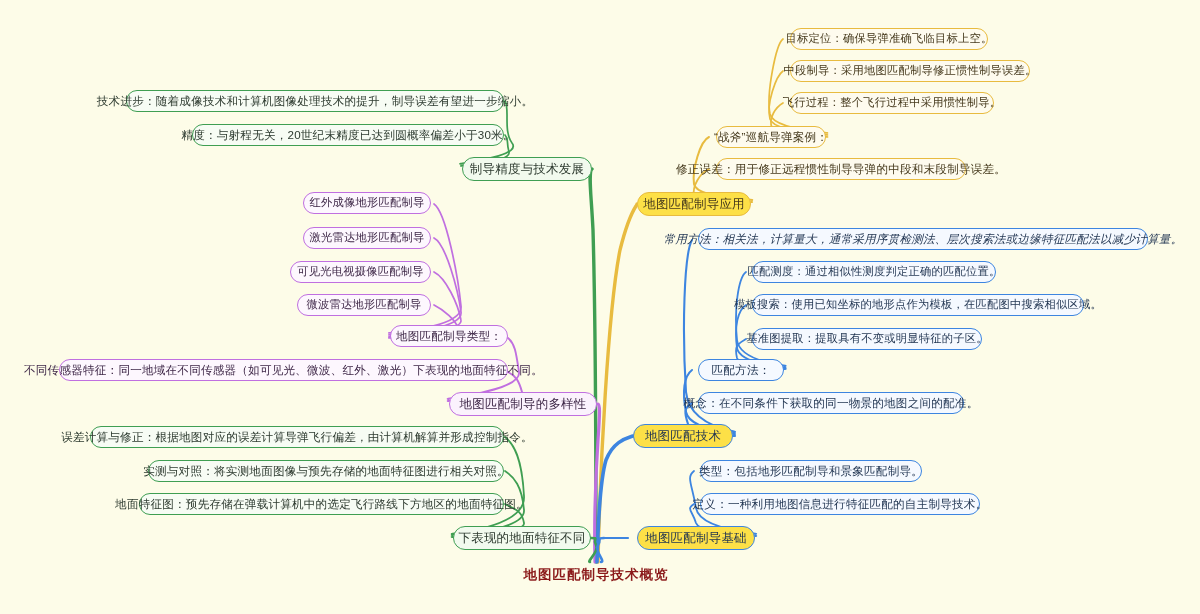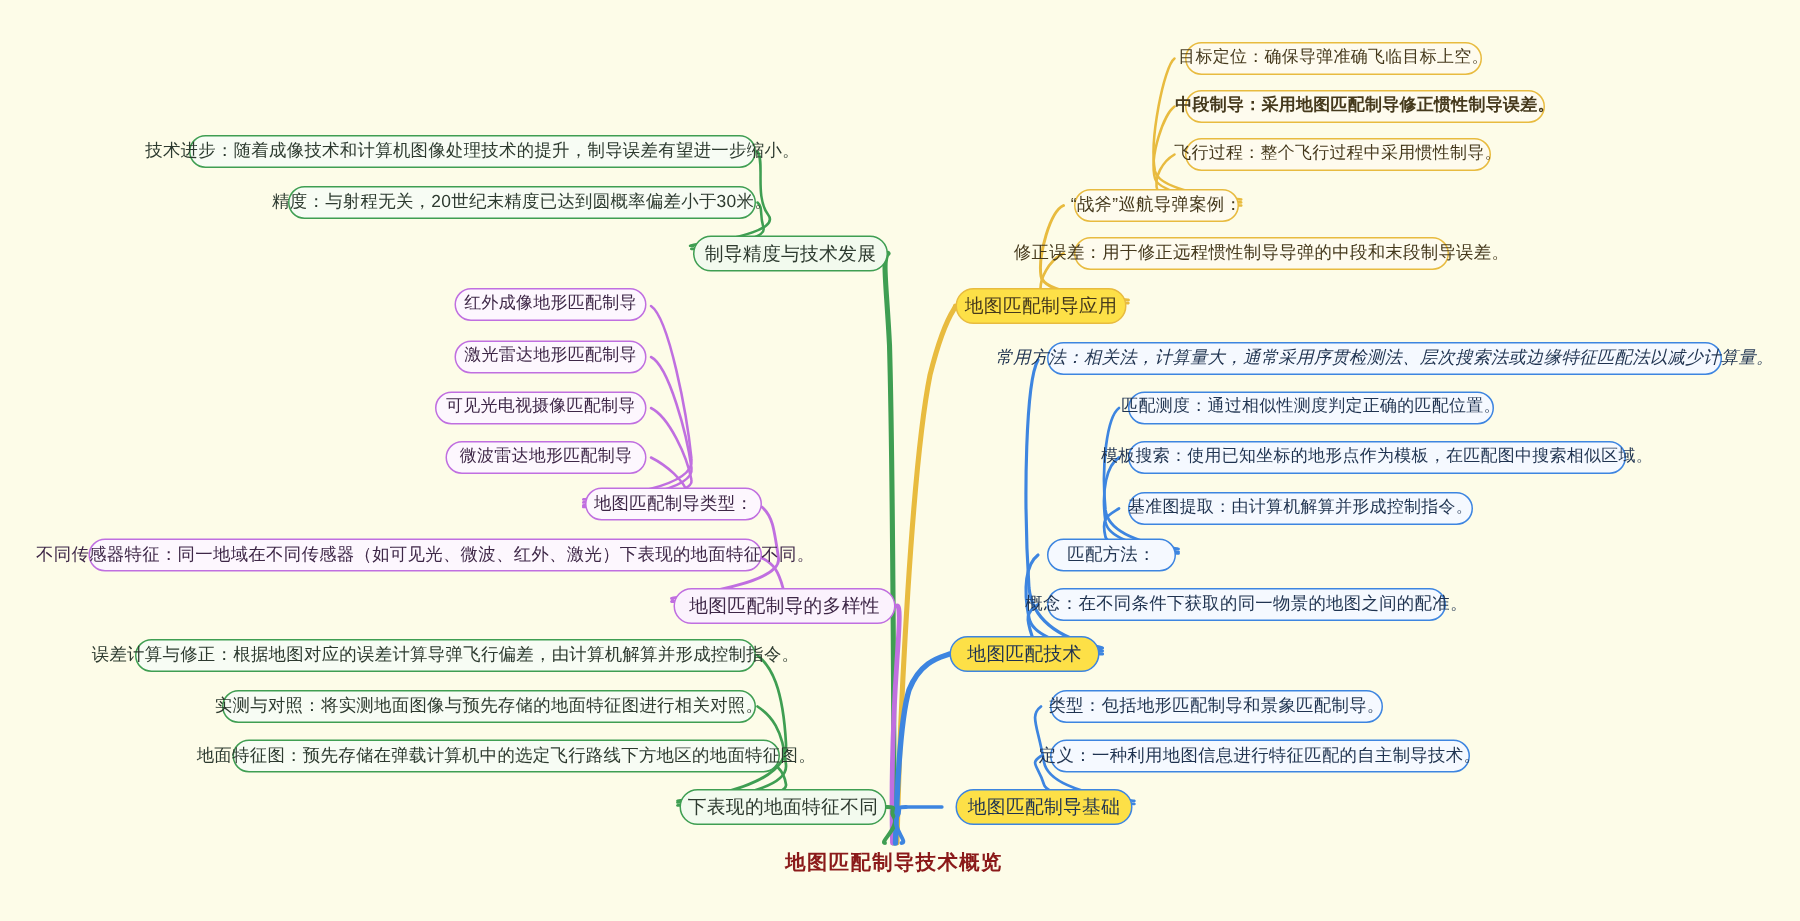--- a/index.html
+++ b/index.html
@@ -125,42 +125,42 @@
 
   <div class="node root" style="left:531px; top:566px; width:130px; height:18px;text-align:right;">地图匹配制导技术概览</div>
 
   <div class="node lvl1 c-green" style="left:462px; top:157px; width:130px; height:24px;">制导精度与技术发展</div>
   <div class="node lvl2 c-green" style="left:126px; top:90px; width:378px; height:22px;">技术进步：随着成像技术和计算机图像处理技术的提升，制导误差有望进一步缩小。</div>
   <div class="node lvl2 c-green" style="left:192px; top:124px; width:312px; height:22px;">精度：与射程无关，20世纪末精度已达到圆概率偏差小于30米。</div>
 
   <div class="node lvl1 c-gold" style="left:637px; top:192px; width:114px; height:24px;">地图匹配制导应用</div>
   <div class="node lvl2 c-gold" style="left:716px; top:126px; width:110px; height:22px;">“战斧”巡航导弹案例：</div>
   <div class="node lvl3 c-gold" style="left:790px; top:28px; width:198px; height:22px;">目标定位：确保导弹准确飞临目标上空。</div>
-  <div class="node lvl3 c-gold" style="left:790px; top:60px; width:240px; height:22px;font-weight:bold;">中段制导：采用地图匹配制导修正惯性制导误差。</div>
+  <div class="node lvl3 c-gold" style="left:790px; top:60px; width:240px; height:22px;">中段制导：采用地图匹配制导修正惯性制导误差。</div>
   <div class="node lvl3 c-gold" style="left:790px; top:92px; width:204px; height:22px;">飞行过程：整个飞行过程中采用惯性制导。</div>
   <div class="node lvl2 c-gold" style="left:716px; top:158px; width:250px; height:22px;">修正误差：用于修正远程惯性制导导弹的中段和末段制导误差。</div>
 
   <div class="node lvl1 c-purple" style="left:449px; top:392px; width:148px; height:24px;">地图匹配制导的多样性</div>
   <div class="node lvl2 c-purple" style="left:390px; top:325px; width:118px; height:22px;">地图匹配制导类型：</div>
   <div class="node lvl3 c-purple" style="left:303px; top:192px; width:128px; height:22px;">红外成像地形匹配制导</div>
   <div class="node lvl3 c-purple" style="left:303px; top:227px; width:128px; height:22px;">激光雷达地形匹配制导</div>
   <div class="node lvl3 c-purple" style="left:290px; top:261px; width:141px; height:22px;">可见光电视摄像匹配制导</div>
   <div class="node lvl3 c-purple" style="left:297px; top:294px; width:134px; height:22px;">微波雷达地形匹配制导</div>
   <div class="node lvl2 c-purple" style="left:59px; top:359px; width:449px; height:22px;">不同传感器特征：同一地域在不同传感器（如可见光、微波、红外、激光）下表现的地面特征不同。</div>
 
   <div class="node lvl1 c-blue" style="left:633px; top:424px; width:100px; height:24px;">地图匹配技术</div>
   <div class="node lvl2 c-blue" style="left:698px; top:228px; width:450px; height:22px;font-style:italic;">常用方法：相关法，计算量大，通常采用序贯检测法、层次搜索法或边缘特征匹配法以减少计算量。</div>
   <div class="node lvl2 c-blue" style="left:698px; top:359px; width:86px; height:22px;">匹配方法：</div>
   <div class="node lvl3 c-blue" style="left:752px; top:261px; width:244px; height:22px;">匹配测度：通过相似性测度判定正确的匹配位置。</div>
   <div class="node lvl3 c-blue" style="left:752px; top:294px; width:332px; height:22px;">模板搜索：使用已知坐标的地形点作为模板，在匹配图中搜索相似区域。</div>
-  <div class="node lvl3 c-blue" style="left:752px; top:328px; width:230px; height:22px;">基准图提取：由计算机解算并形成控制指令。</div>
+  <div class="node lvl3 c-blue" style="left:752px; top:328px; width:230px; height:22px;">基准图提取：提取具有不变或明显特征的子区。</div>
   <div class="node lvl2 c-blue" style="left:698px; top:392px; width:266px; height:22px;">概念：在不同条件下获取的同一物景的地图之间的配准。</div>
 
   <div class="node lvl1 c-green" style="left:453px; top:526px; width:138px; height:24px;">下表现的地面特征不同</div>
   <div class="node lvl2 c-green" style="left:90px; top:426px; width:414px; height:22px;">误差计算与修正：根据地图对应的误差计算导弹飞行偏差，由计算机解算并形成控制指令。</div>
   <div class="node lvl2 c-green" style="left:148px; top:460px; width:356px; height:22px;">实测与对照：将实测地面图像与预先存储的地面特征图进行相关对照。</div>
-  <div class="node lvl2 c-green" style="left:139px; top:493px; width:365px; height:22px;margin-left:16px;">地面特征图：预先存储在弹载计算机中的选定飞行路线下方地区的地面特征图。</div>
+  <div class="node lvl2 c-green" style="left:139px; top:493px; width:365px; height:22px;">地面特征图：预先存储在弹载计算机中的选定飞行路线下方地区的地面特征图。</div>
 
   <div class="node lvl1 c-blue" style="left:637px; top:526px; width:118px; height:24px;">地图匹配制导基础</div>
   <div class="node lvl2 c-blue" style="left:700px; top:460px; width:222px; height:22px;">类型：包括地形匹配制导和景象匹配制导。</div>
   <div class="node lvl2 c-blue" style="left:700px; top:493px; width:280px; height:22px;">定义：一种利用地图信息进行特征匹配的自主制导技术。</div>
 
 </div>
 
 </body></html>

